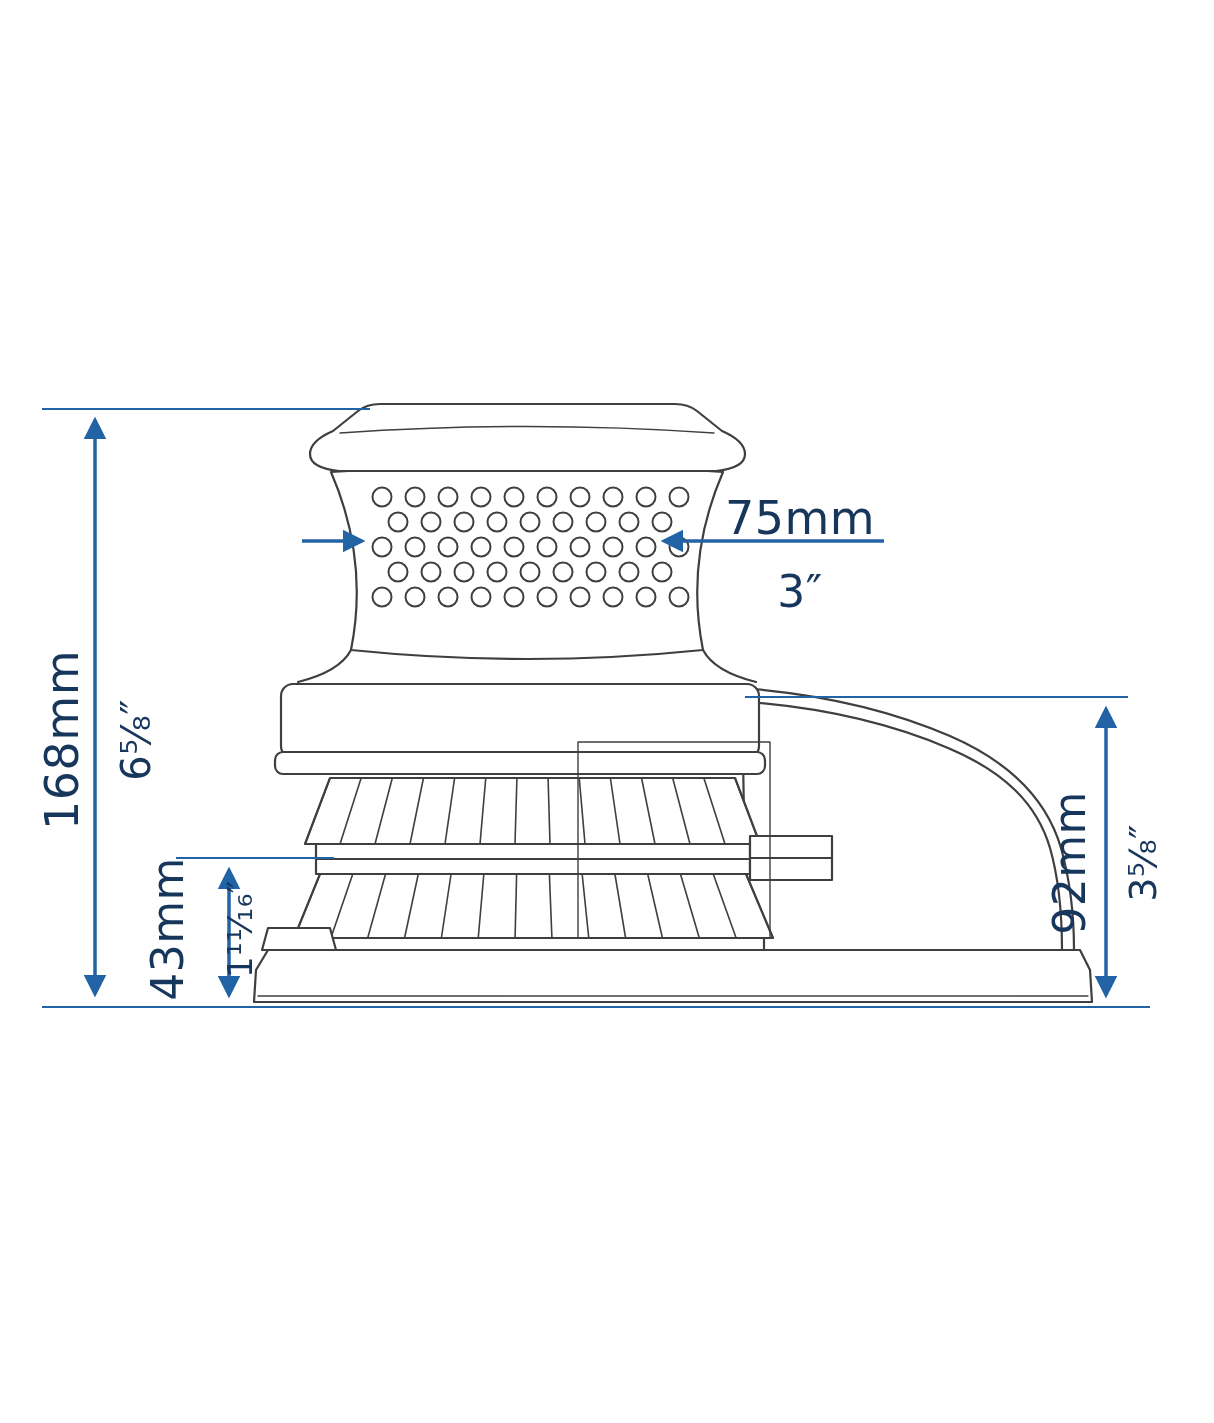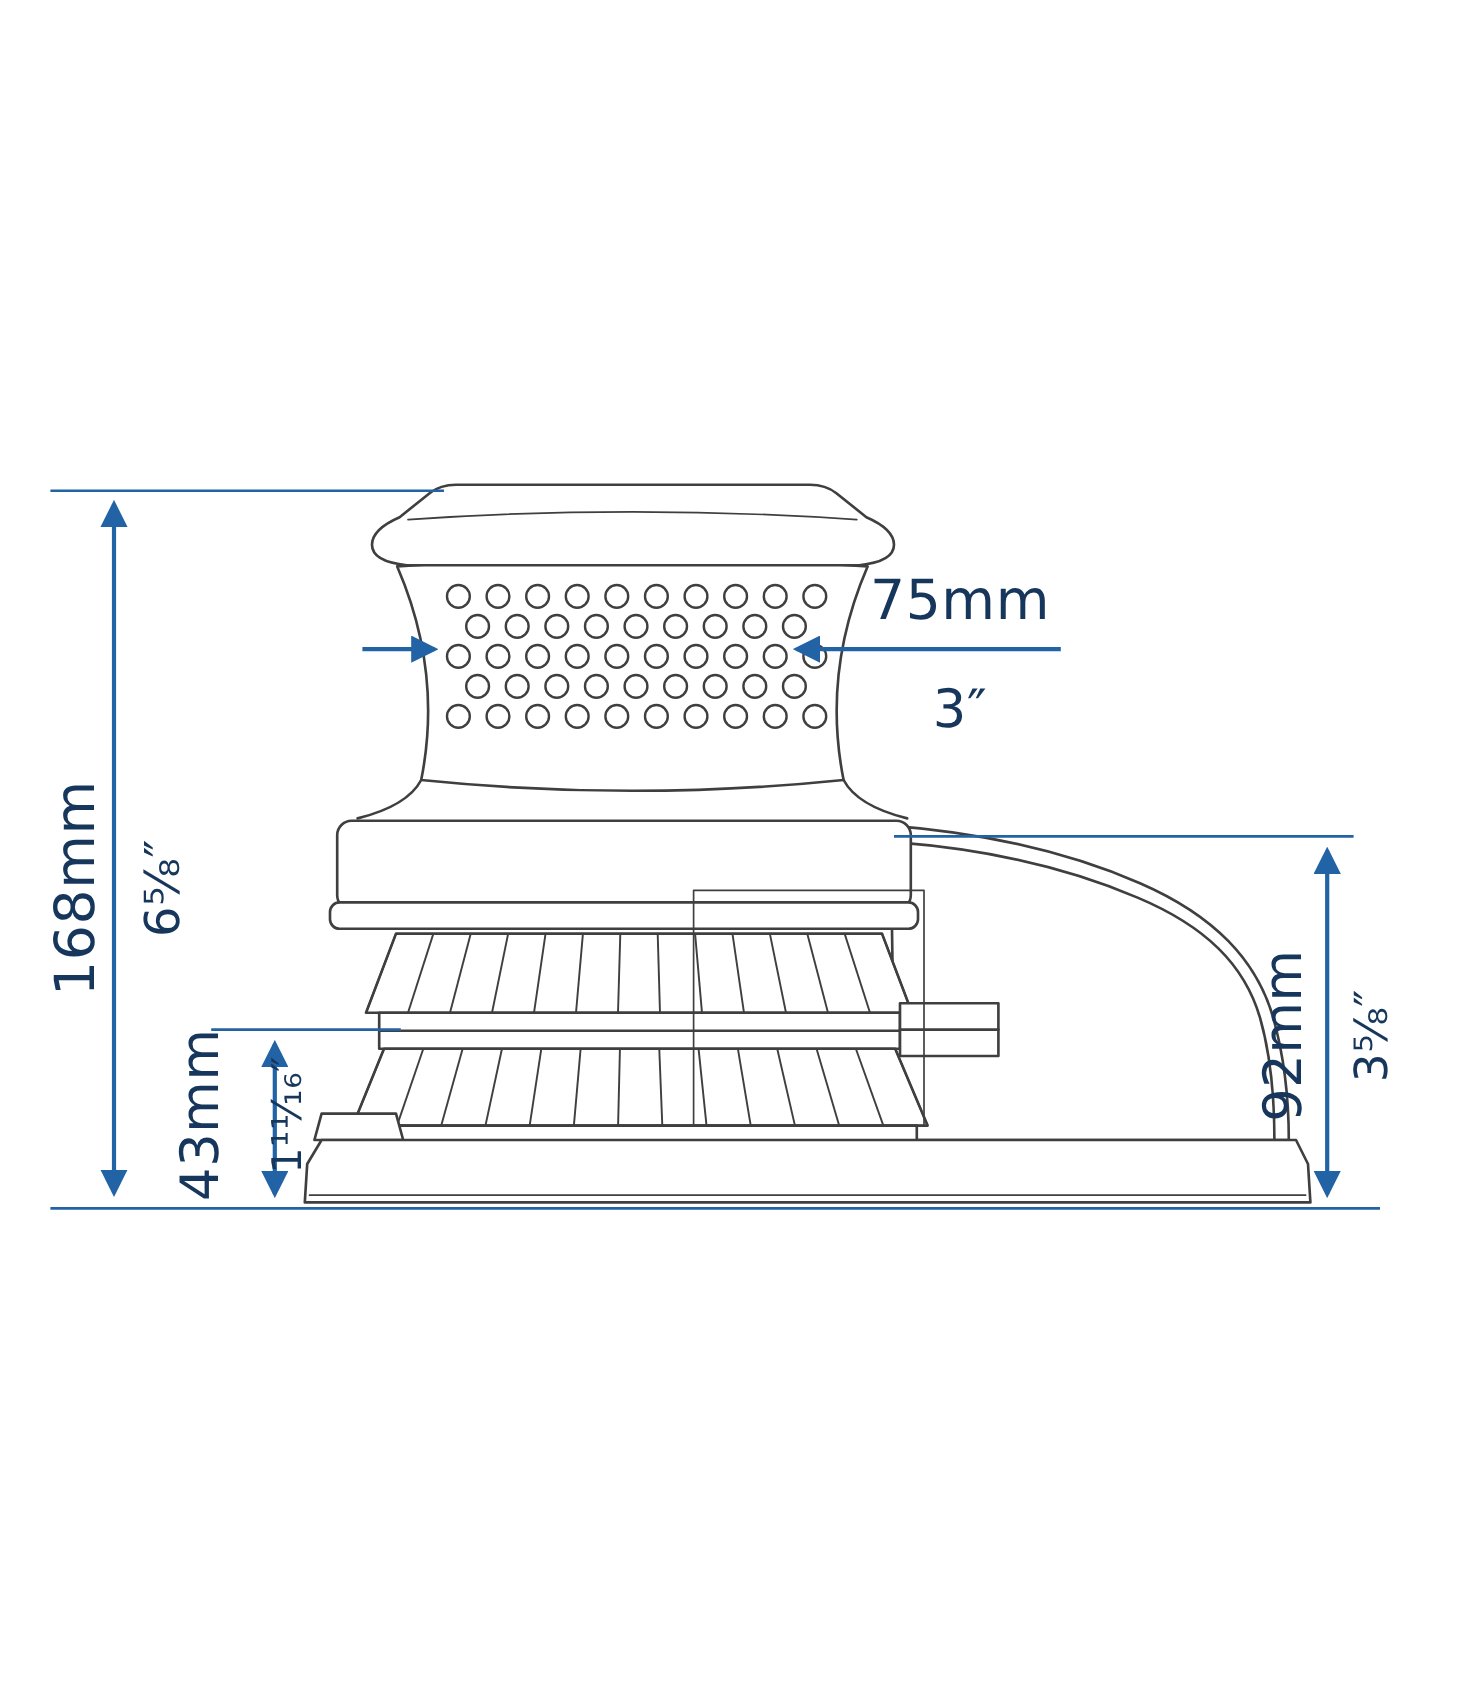--- a/index.html
+++ b/index.html
@@ -183,21 +183,21 @@
 
     <g>
       <line class="ext" x1="176" y1="858" x2="334" y2="858"></line>
       <line class="dim" x1="229" y1="870" x2="229" y2="995" marker-start="url(#arr)" marker-end="url(#arr)"></line>
     </g>
   </svg>
 
   <div class="dim-label rot s46" style="left:62px;top:740px;">168mm</div>
   <div class="dim-label rot s40" style="left:136px;top:740px;">6⁵⁄₈″</div>
 
-  <div class="dim-label s46" style="left:800px;top:500px;">75mm</div>
+  <div class="dim-label s46" style="left:800px;top:518px;">75mm</div>
   <div class="dim-label s44" style="left:800px;top:592px;">3″</div>
 
   <div class="dim-label rot s44" style="left:168px;top:929px;">43mm</div>
   <div class="dim-label rot s34" style="left:240px;top:929px;">1¹¹⁄₁₆″</div>
 
   <div class="dim-label rot s44" style="left:1070px;top:863px;">92mm</div>
   <div class="dim-label rot s38" style="left:1143px;top:863px;">3⁵⁄₈″</div>
 
 </div>
 

